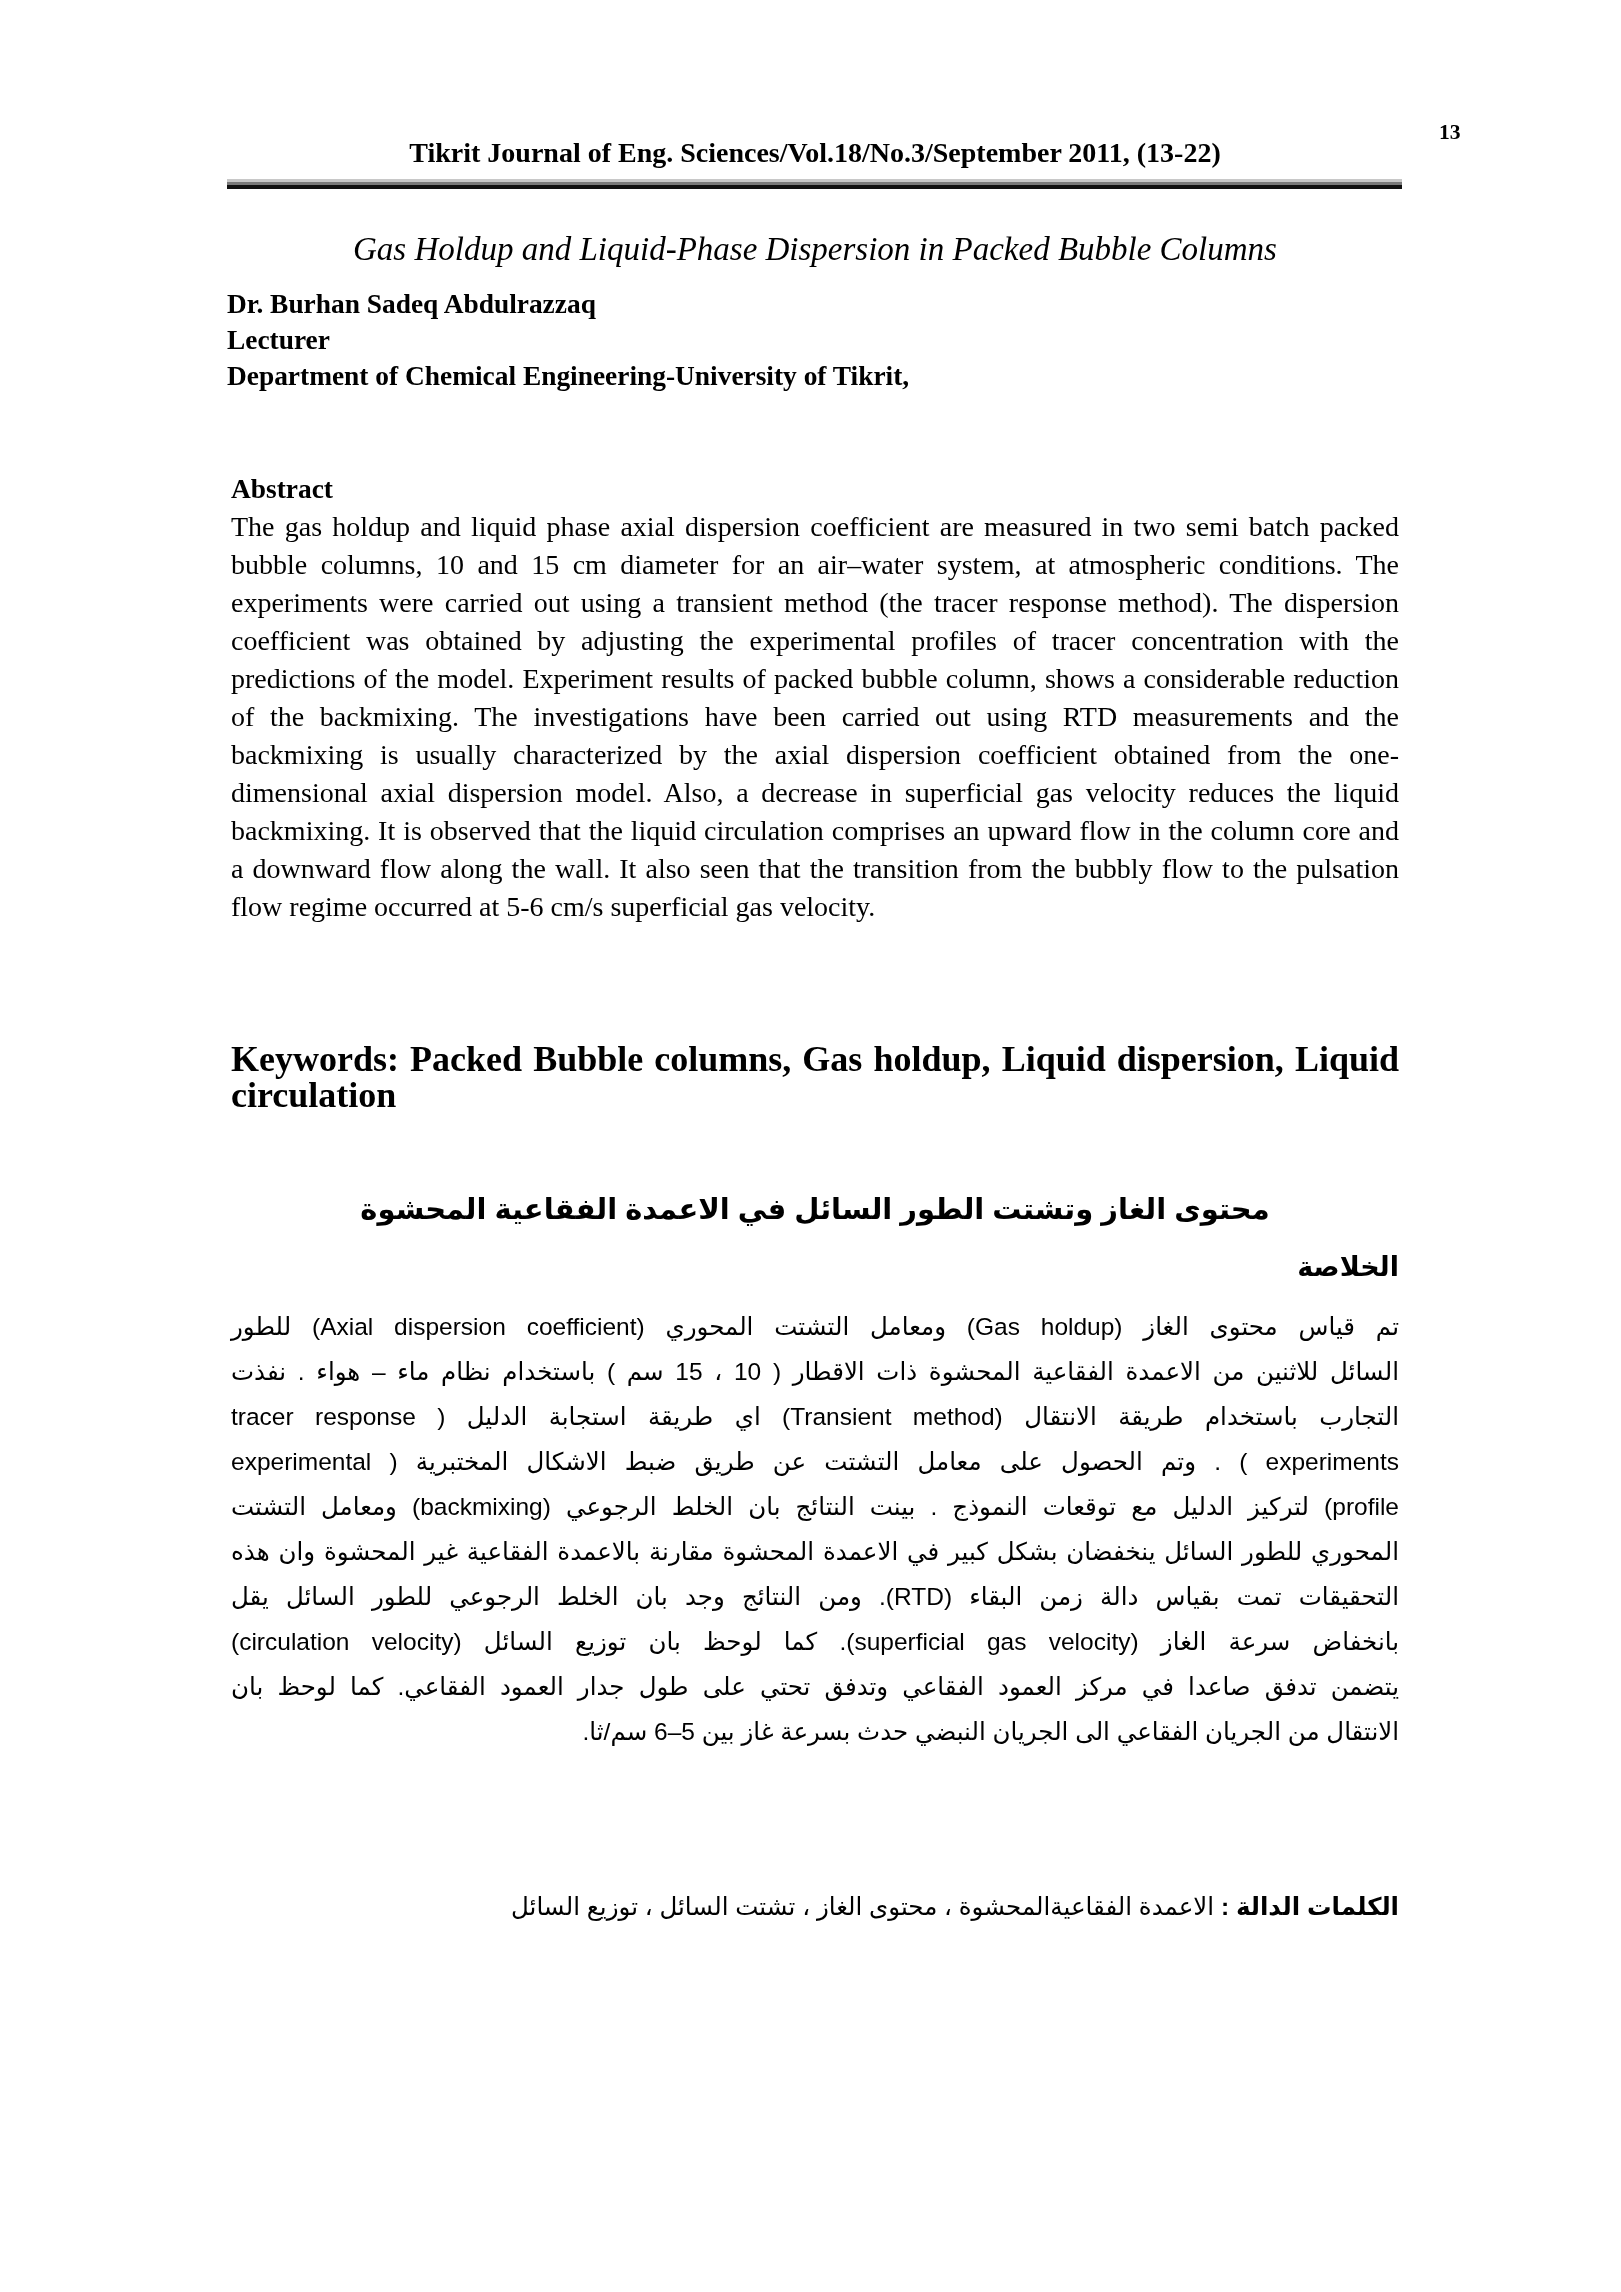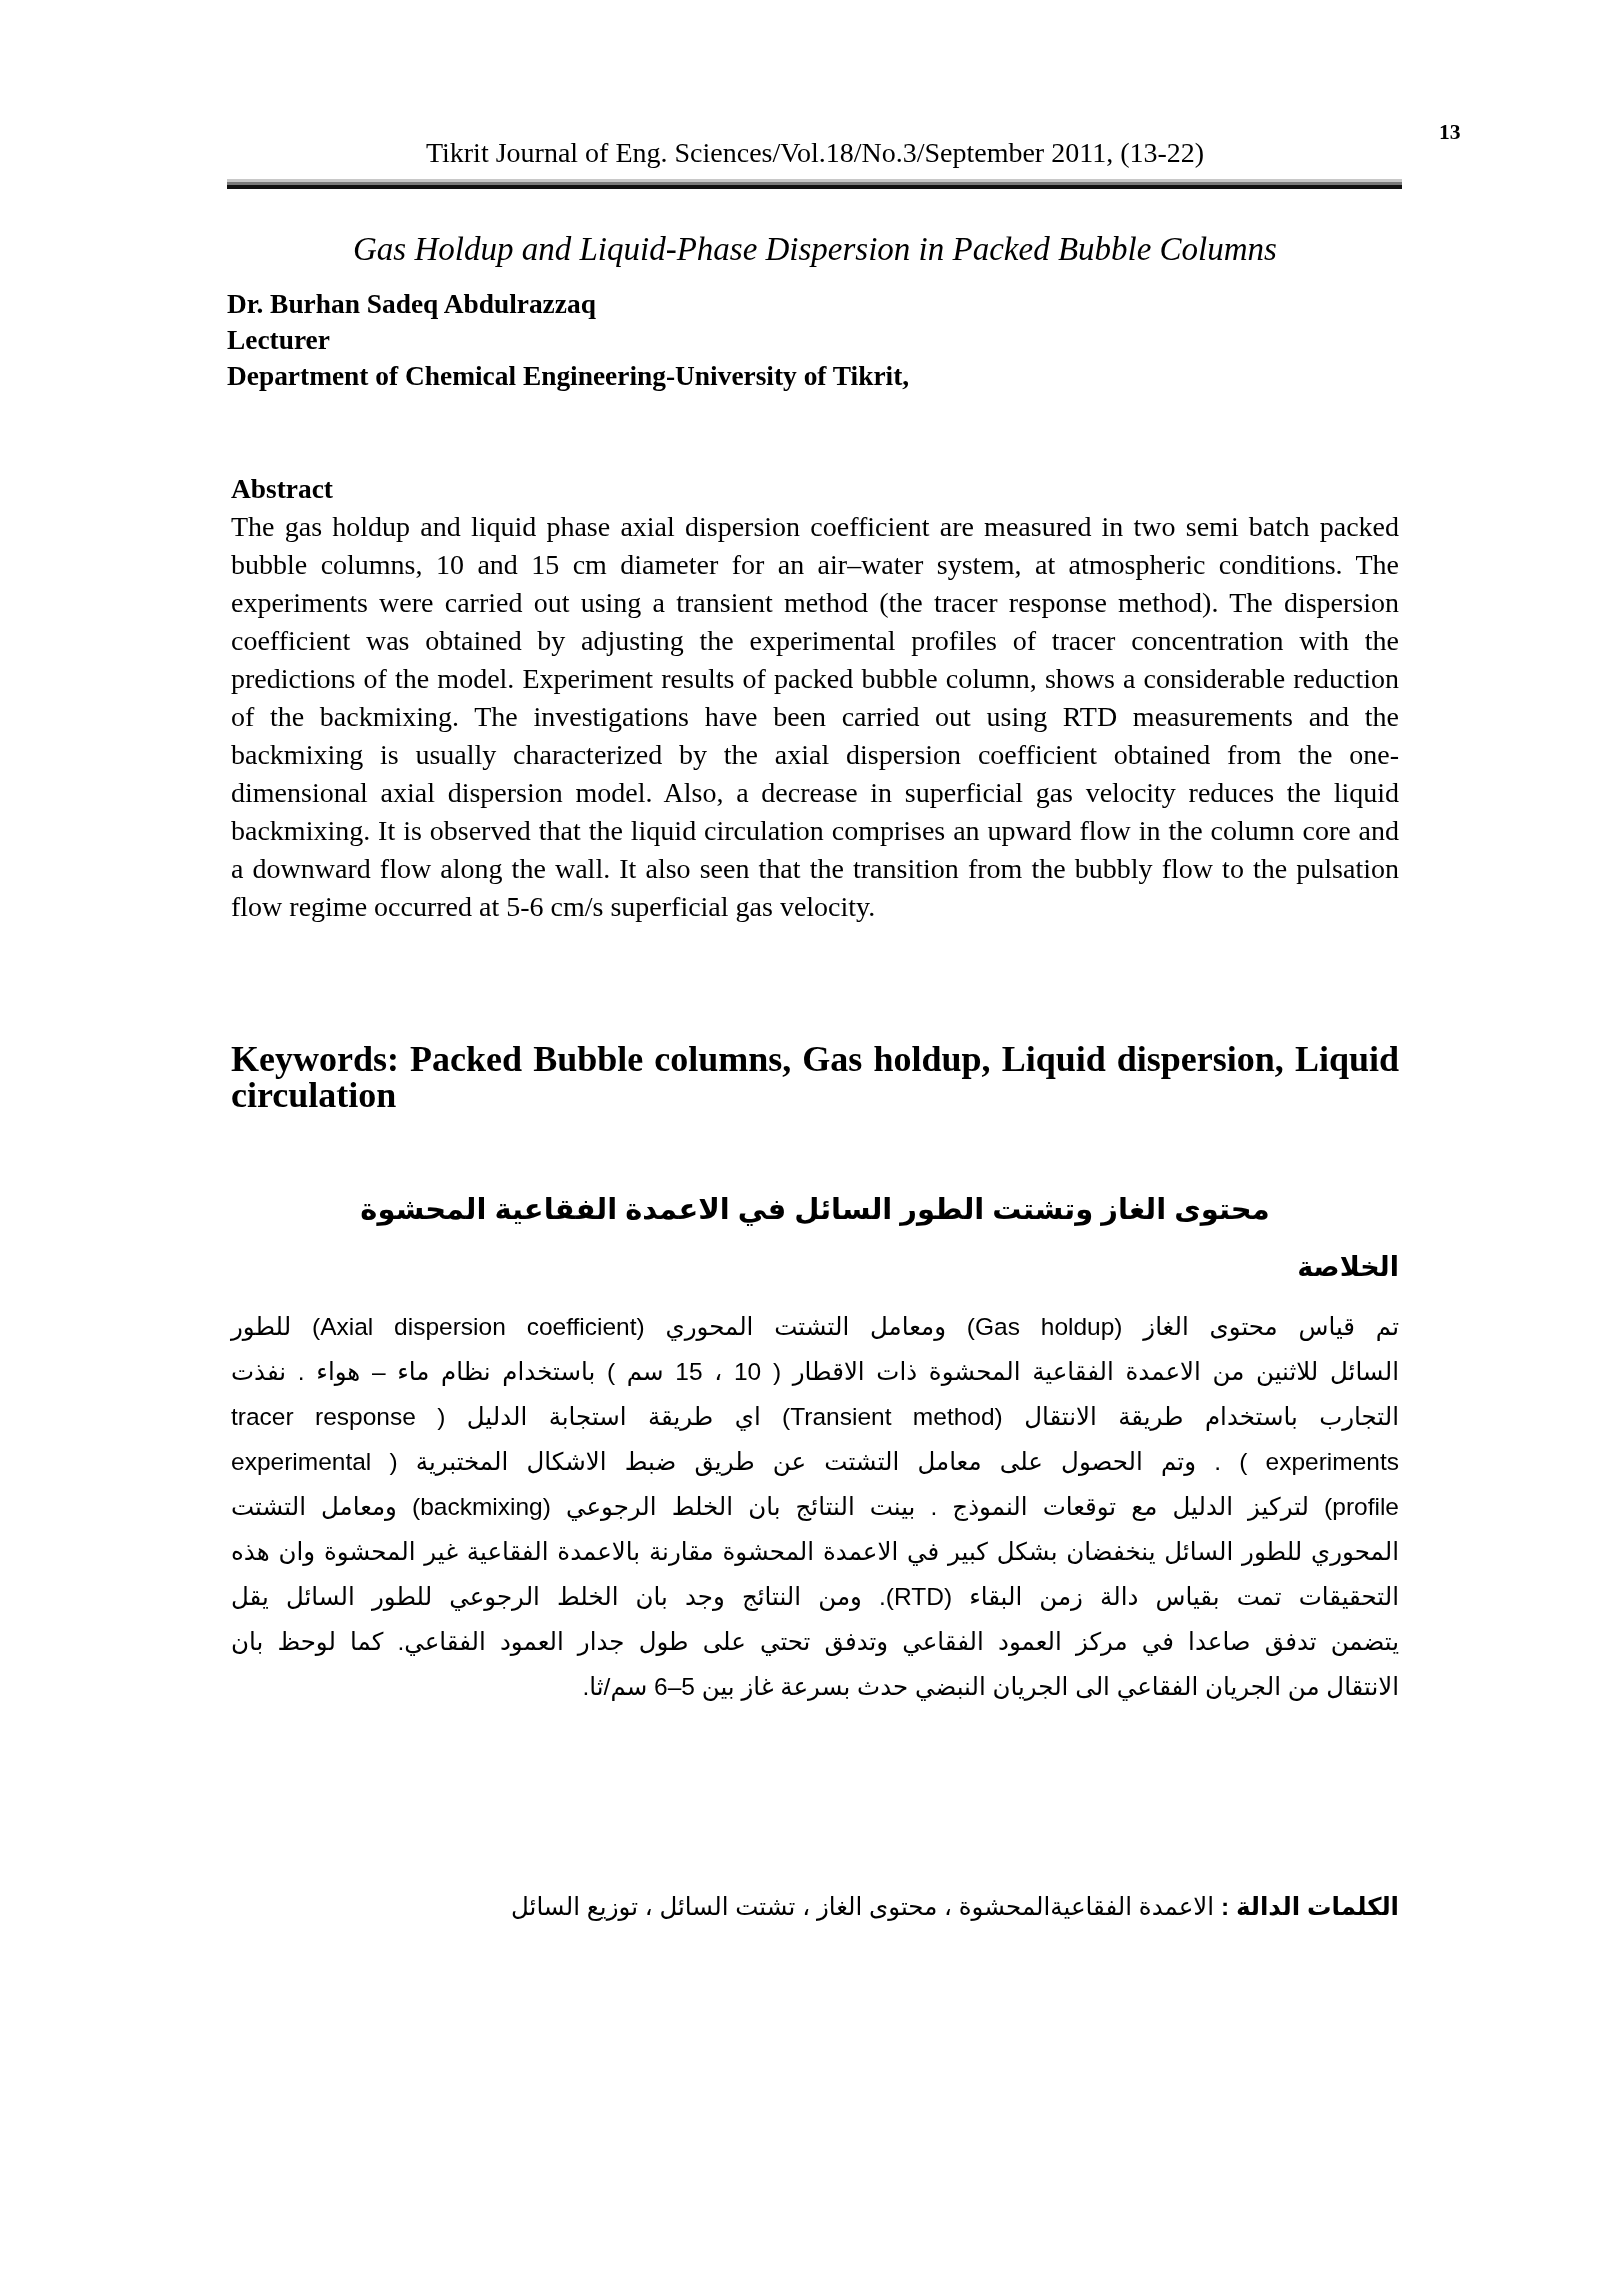--- a/index.html
+++ b/index.html
@@ -1,20 +1,20 @@
 <!DOCTYPE html>
 <html><head>
 <meta charset="utf-8">
 <style>
   html, body { margin: 0; padding: 0; background: #ffffff; }
   body { width: 1621px; height: 2293px; position: relative; overflow: hidden; color: #000; }
   .serif { font-family: "Liberation Serif", "DejaVu Serif", serif; }
   .sans { font-family: "Liberation Sans", "DejaVu Sans", sans-serif; }
   .page-number { position: absolute; left: 1439px; top: 120px; font-size: 21.6px; font-weight: bold; }
-  .journal-header { position: absolute; left: 227px; top: 137px; width: 1176px; text-align: center; font-size: 28px; font-weight: normal; }
+  .journal-header { position: absolute; left: 227px; top: 137px; width: 1176px; text-align: center; font-size: 28px; font-weight: bold; }
   .header-rule { position: absolute; left: 227px; top: 179px; width: 1175px; height: 10.8px; }
   .header-rule .r1 { height: 2.9px; background: #c8c8c8; }
   .header-rule .r2 { height: 2.9px; background: #7a7a7a; }
   .header-rule .r3 { height: 3.9px; background: #111; }
   .paper-title { position: absolute; left: 227px; top: 231px; width: 1176px; text-align: center; font-size: 33px; font-weight: normal; font-style: italic; }
   .author-block { position: absolute; left: 227px; top: 286px; width: 1176px; font-size: 27.4px; font-weight: bold; line-height: 36px; }
   .abstract-heading { position: absolute; left: 231px; top: 474px; font-size: 27.4px; font-weight: bold; }
   .abstract-body { position: absolute; left: 231px; top: 508px; width: 1168px; font-size: 28px; line-height: 38px; text-align: justify; }
   .keywords { position: absolute; left: 231px; top: 1041px; width: 1168px; font-size: 36px; font-weight: bold; line-height: 36px; text-align: justify; }
   .arabic-title { position: absolute; left: 227px; top: 1192px; width: 1176px; text-align: center; font-size: 29px; font-weight: bold; direction: rtl; }
@@ -54,20 +54,21 @@
 <div class="arabic-heading sans">الخلاصة</div>
 
 <div class="arabic-body sans">
   <span class="line">تم قياس محتوى الغاز (Gas holdup) ومعامل التشتت المحوري (Axial dispersion coefficient) للطور</span>
   <span class="line">السائل للاثنين من الاعمدة الفقاعية المحشوة ذات الاقطار ( 10 ، 15 سم ) باستخدام نظام ماء – هواء . نفذت</span>
   <span class="line">التجارب باستخدام طريقة الانتقال (Transient method) اي طريقة استجابة الدليل ( tracer response</span>
   <span class="line">experiments ) . وتم الحصول على معامل التشتت عن طريق ضبط الاشكال المختبرية ( experimental</span>
   <span class="line">profile) لتركيز الدليل مع توقعات النموذج . بينت النتائج بان الخلط الرجوعي (backmixing) ومعامل التشتت</span>
   <span class="line">المحوري للطور السائل ينخفضان بشكل كبير في الاعمدة المحشوة مقارنة بالاعمدة الفقاعية غير المحشوة وان هذه</span>
   <span class="line">التحقيقات تمت بقياس دالة زمن البقاء (RTD). ومن النتائج وجد بان الخلط الرجوعي للطور السائل يقل</span>
+  <span class="line">بانخفاض سرعة الغاز (superficial gas velocity). كما لوحظ بان توزيع السائل (circulation velocity)</span>
   <span class="line">يتضمن تدفق صاعدا في مركز العمود الفقاعي وتدفق تحتي على طول جدار العمود الفقاعي. كما لوحظ بان</span>
   <span class="line last">الانتقال من الجريان الفقاعي الى الجريان النبضي حدث بسرعة غاز بين 5–6 سم/ثا.</span>
 </div>
 
 <div class="arabic-keywords sans">
   <b>الكلمات الدالة :</b><span> الاعمدة الفقاعيةالمحشوة ، محتوى الغاز ، تشتت السائل ، توزيع السائل</span>
 </div>
 
 
 </body></html>

